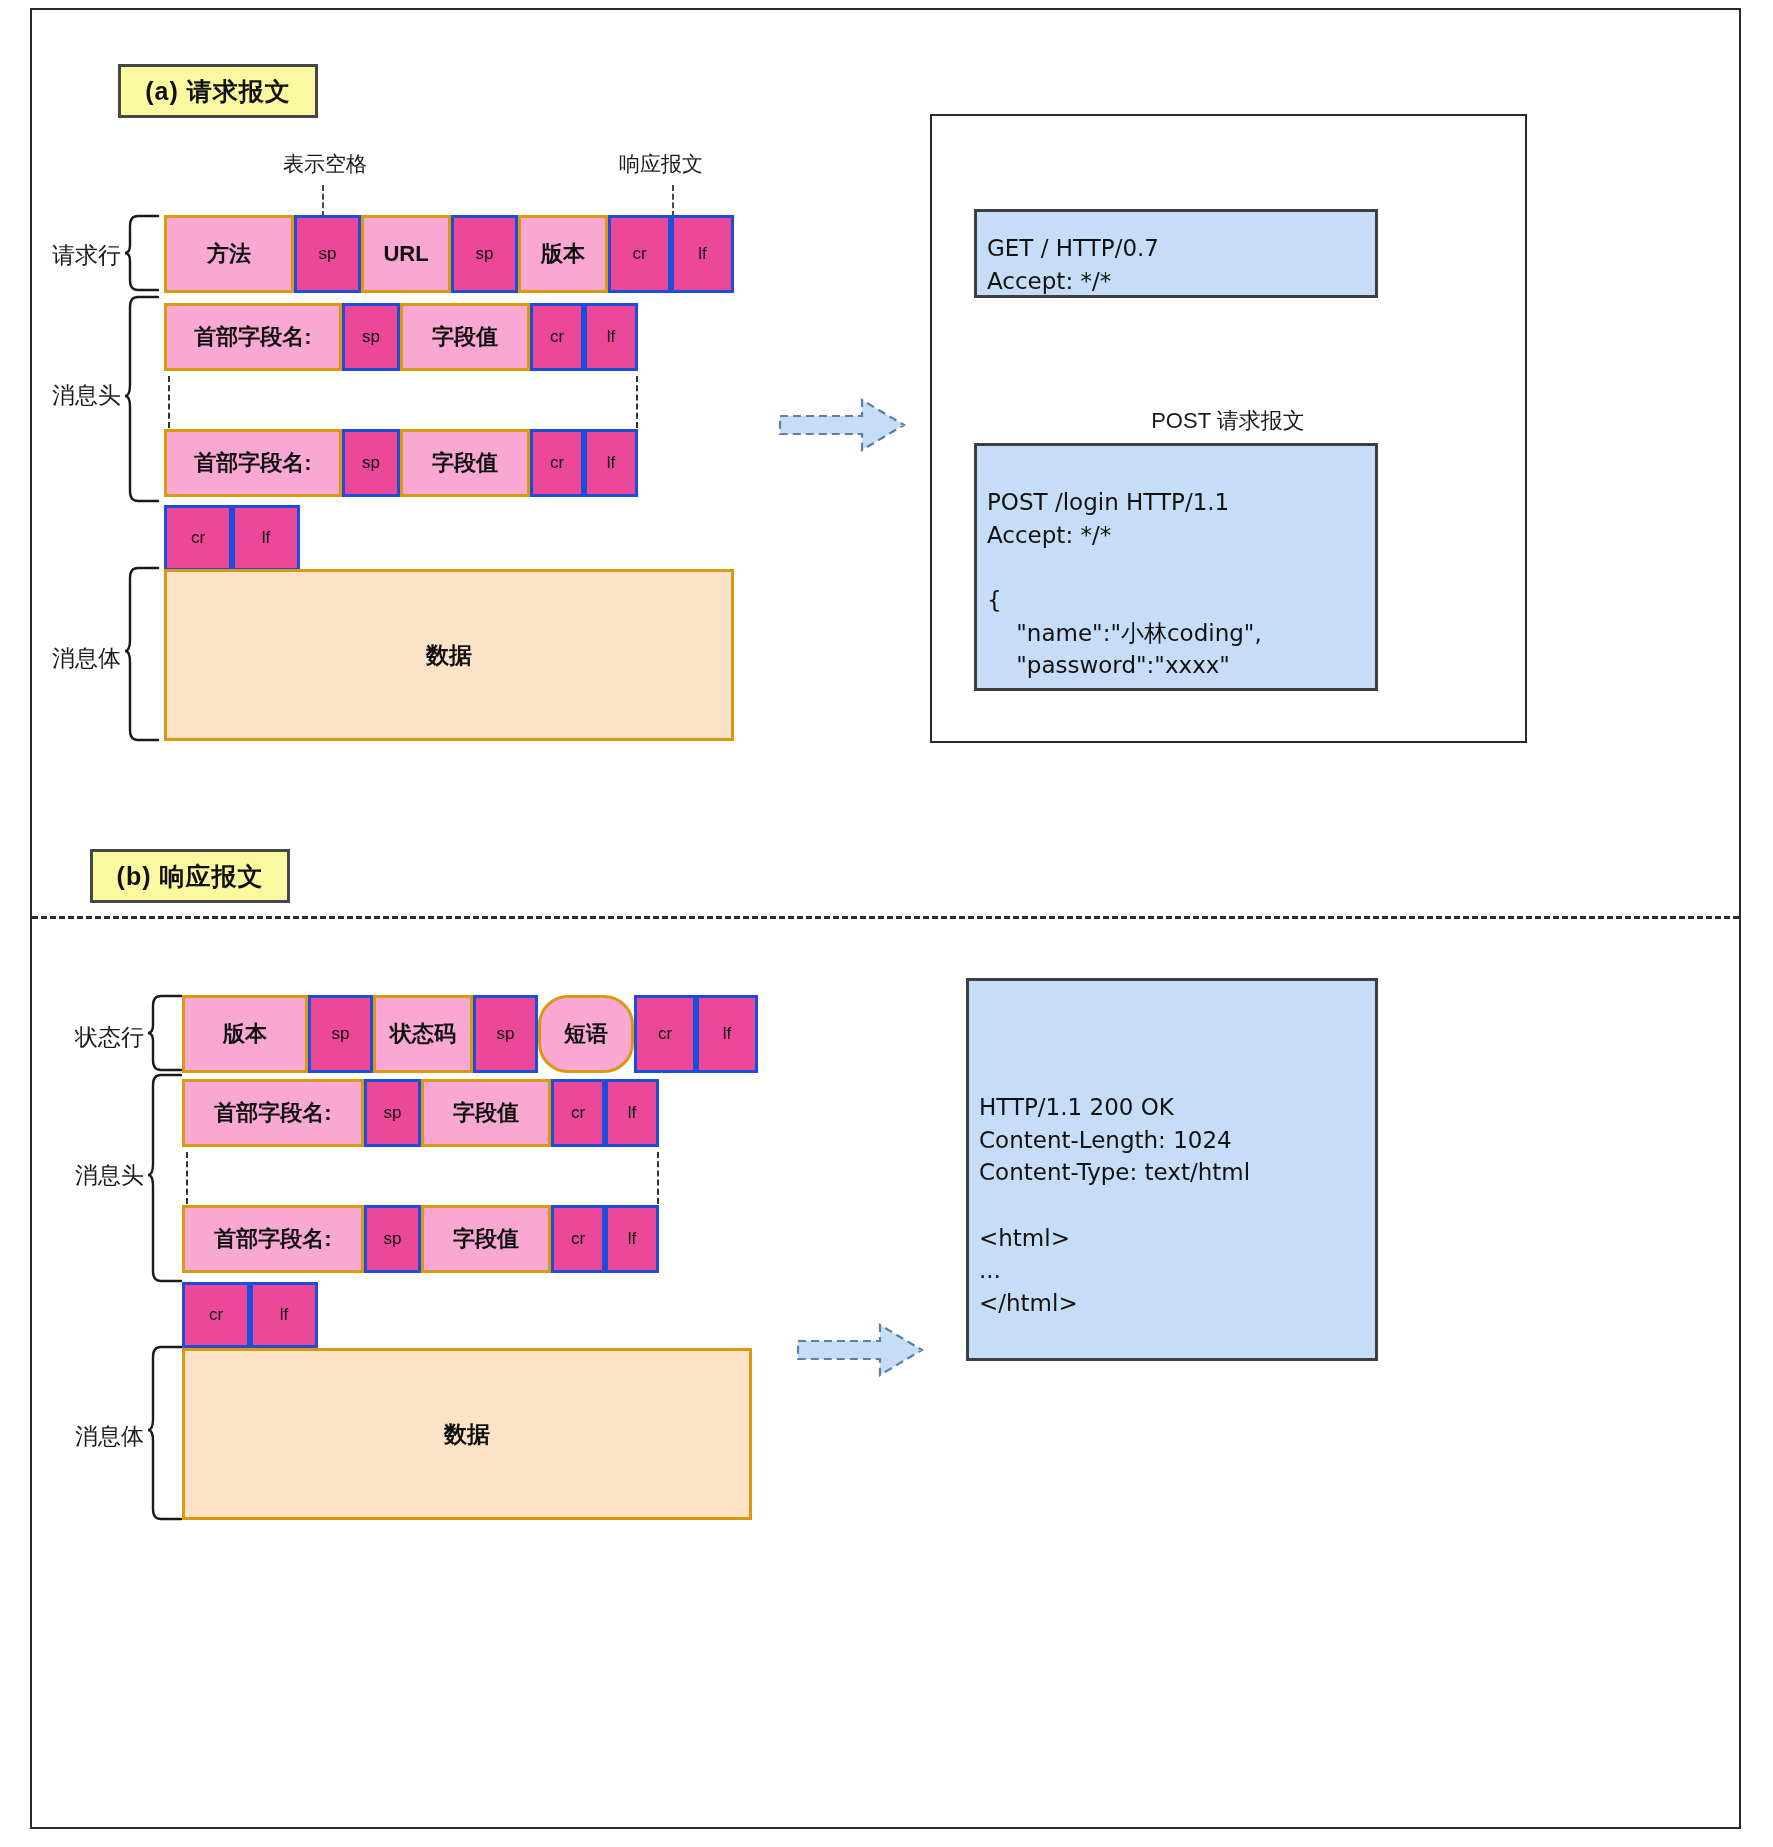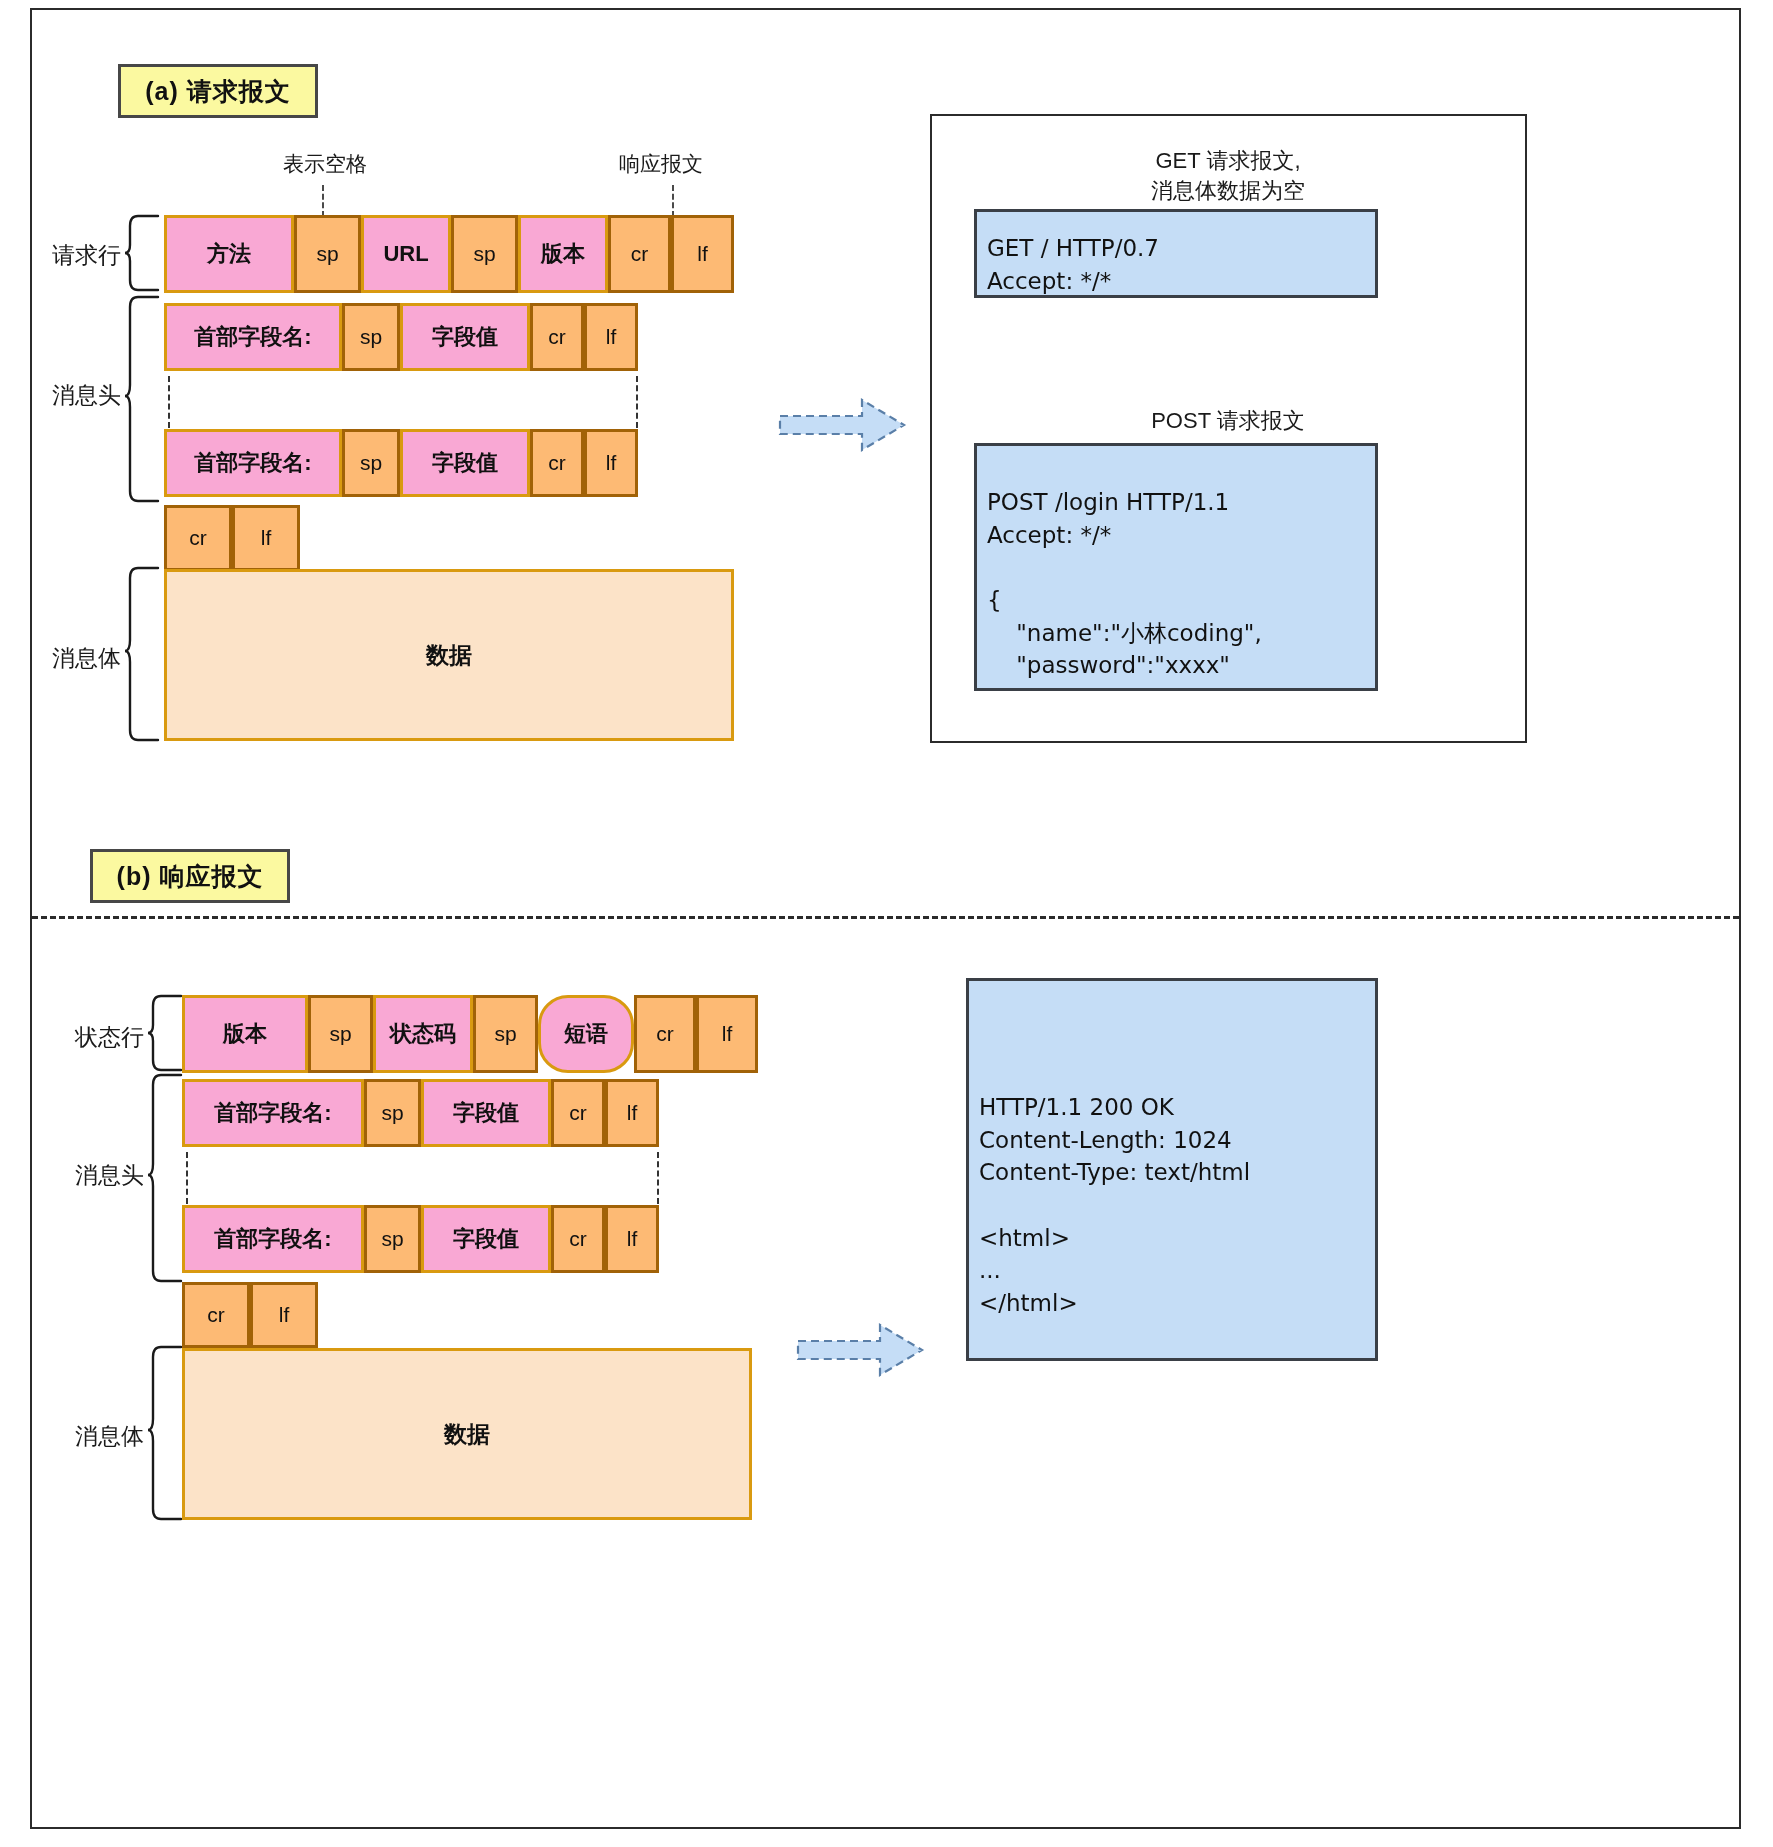--- a/index.html
+++ b/index.html
@@ -61,24 +61,24 @@
     justify-content: center;
     font-size: 22px;
     color: #111;
   }
   .cell.orange {
     background: #f9a8d4;
     border: 3px solid #d99a10;
     font-weight: bold;
   }
   .cell.grey {
-    background: #fdba74;
-    border: 3px solid #a16207;
+    background: #ec4899;
+    border: 3px solid #1d4ed8;
     font-weight: normal;
-    font-size: 21px;
+    font-size: 17px;
   }
   .cell.body-box {
     background: #fce3c8;
     border: 3px solid #d99a10;
     font-weight: bold;
     font-size: 23px;
   }
 
   
   .annot {
@@ -214,22 +214,20 @@
   <div class="cell body-box" style="left:164px; top:569px; width:570px; height:172px;">数据</div>
 
   <div class="arrow-wrap" style="left:778px; top:396px;">
     <svg width="130" height="58" viewBox="0 0 130 58">
       <path d="M2 20 H84 V4 L126 29 L84 54 V38 H2 Z" fill="#c5ddf6" stroke="#5a7fa8" stroke-width="2.2" stroke-dasharray="8,5"></path>
     </svg>
   </div>
 
   <div class="panel" style="left:930px; top:114px; width:597px; height:629px;"></div>
 
-  <div class="panel-caption" style="left:1008px; top:146px; width:440px;">GET 请求报文,
-消息体数据为空</div>
   <div class="code-box" style="left:974px; top:209px; width:404px; height:89px;">
     <div class="code-text" style="top:20px;">GET / HTTP/0.7
 Accept: */*</div>
   </div>
 
   <div class="panel-caption" style="left:1008px; top:406px; width:440px;">POST 请求报文</div>
   <div class="code-box" style="left:974px; top:443px; width:404px; height:248px;">
     <div class="code-text" style="top:40px;">POST /login HTTP/1.1
 Accept: */*
 

